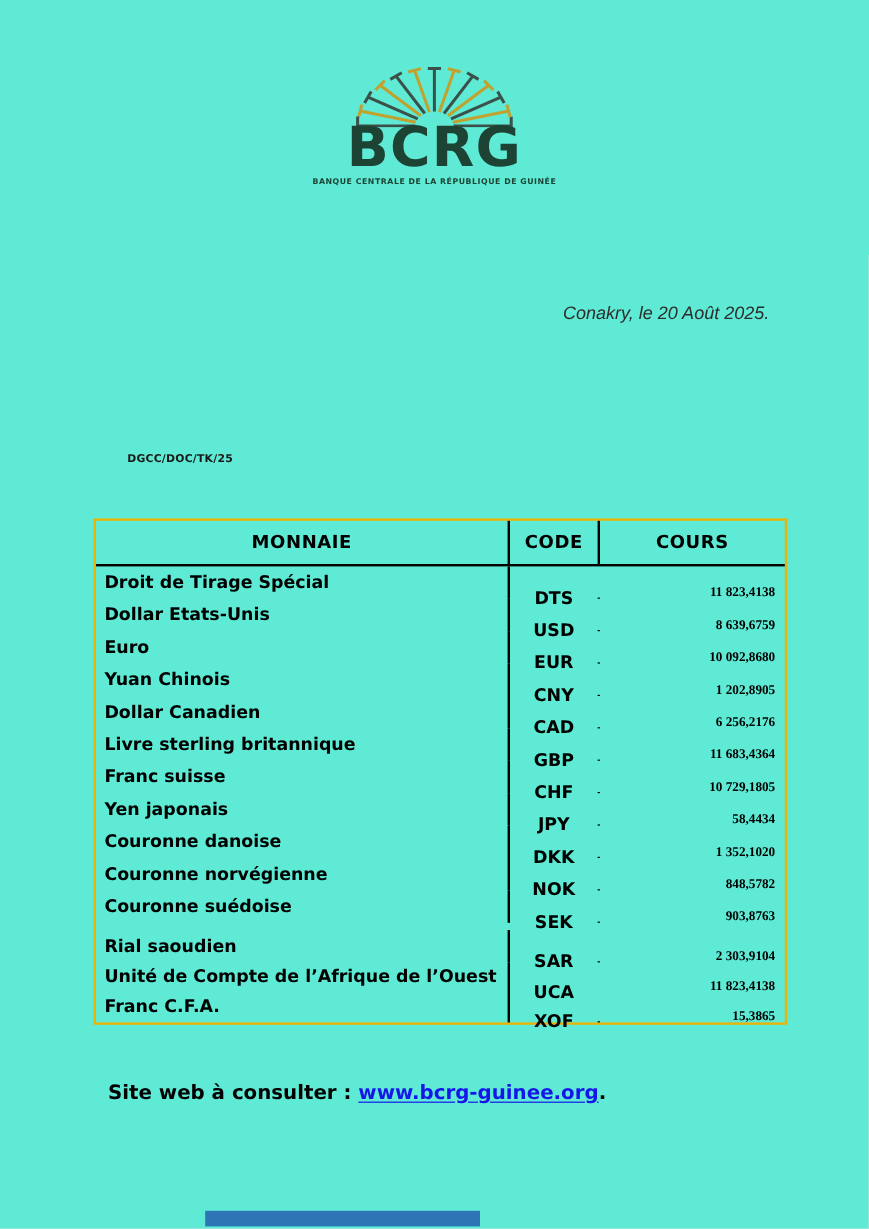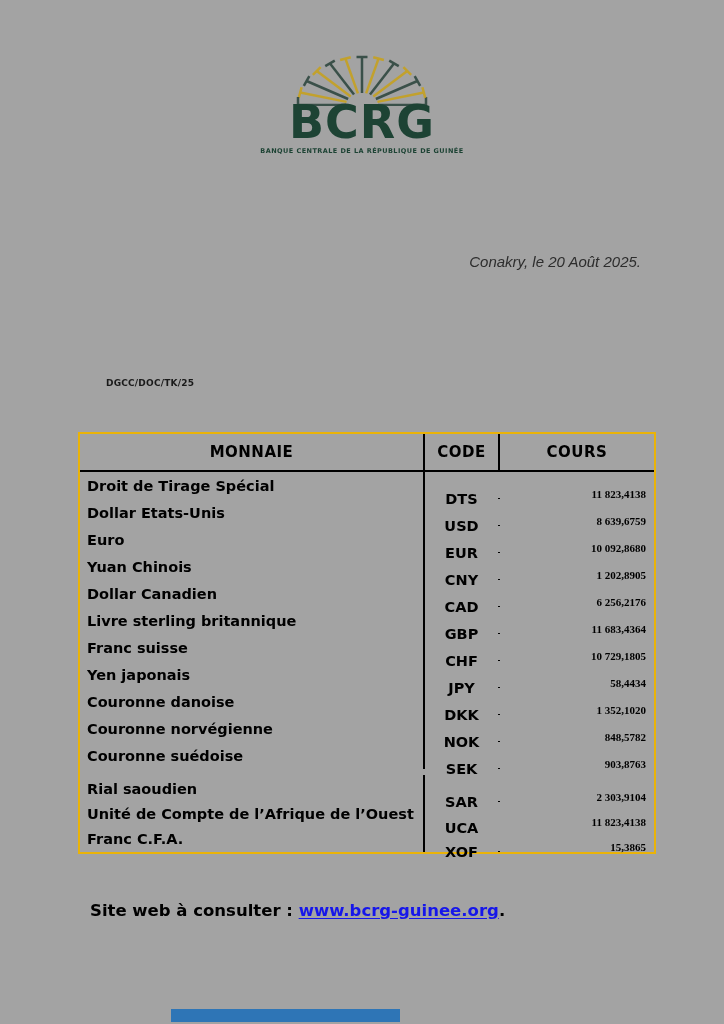--- a/index.html
+++ b/index.html
@@ -1,17 +1,17 @@
 <!DOCTYPE html>
 <html><head>
 <meta charset="utf-8">
 <style>
   html,body{margin:0;padding:0;background:#e8e8e8;}
   .page{
-    position:relative;width:724px;height:1024px;background:#a3a3a3;
+    position:relative;width:724px;height:1024px;background:#5eead4;
     margin:0 auto;overflow:hidden;
     font-family:"DejaVu Sans","Liberation Sans",sans-serif;color:#000;
   }
   
   .logo{position:absolute;top:48px;left:0;right:0;display:flex;flex-direction:column;align-items:center;}
   .logo-rays{width:140px;height:58px;display:block;}
   .logo-acronym{font-size:46px;font-weight:bold;letter-spacing:1px;line-height:0.92;margin-top:-5px;}
   .logo-tagline{font-size:6.5px;font-weight:bold;letter-spacing:0.45px;margin-top:4px;white-space:nowrap;}
   
   .date-line{position:absolute;top:253px;right:83px;font-family:"Liberation Sans",sans-serif;

